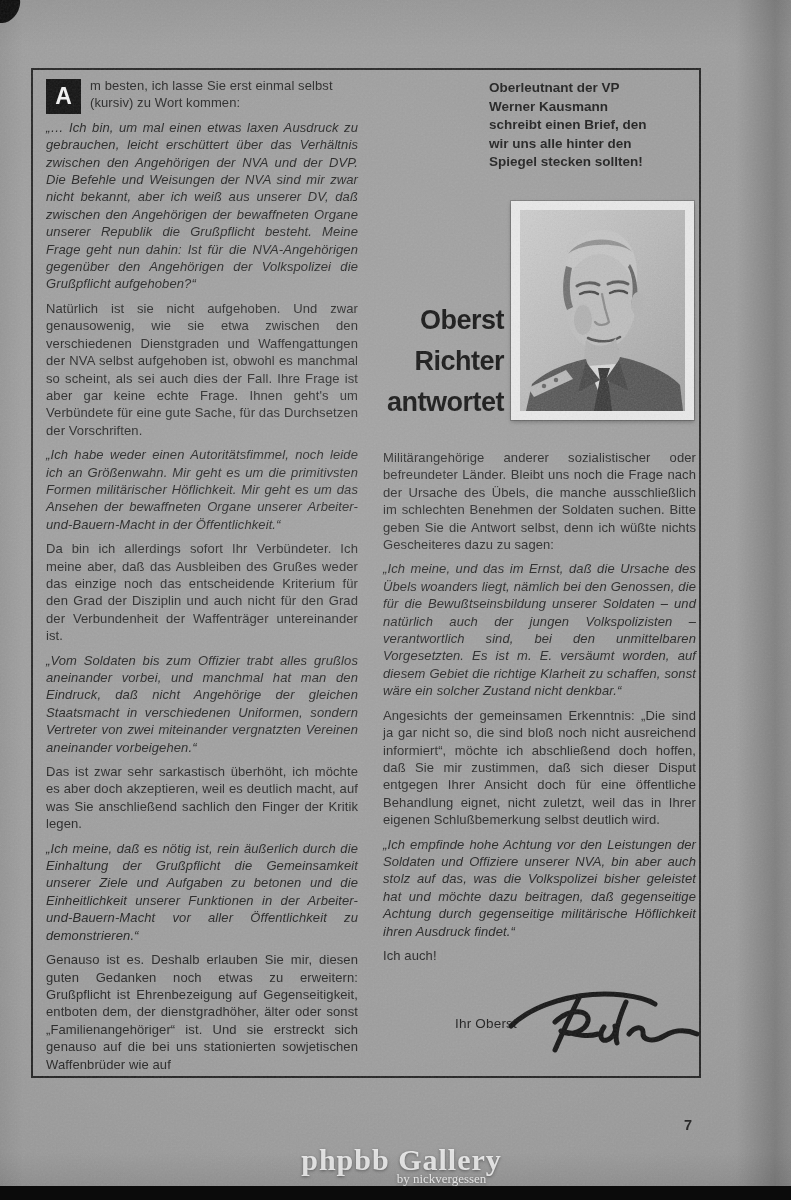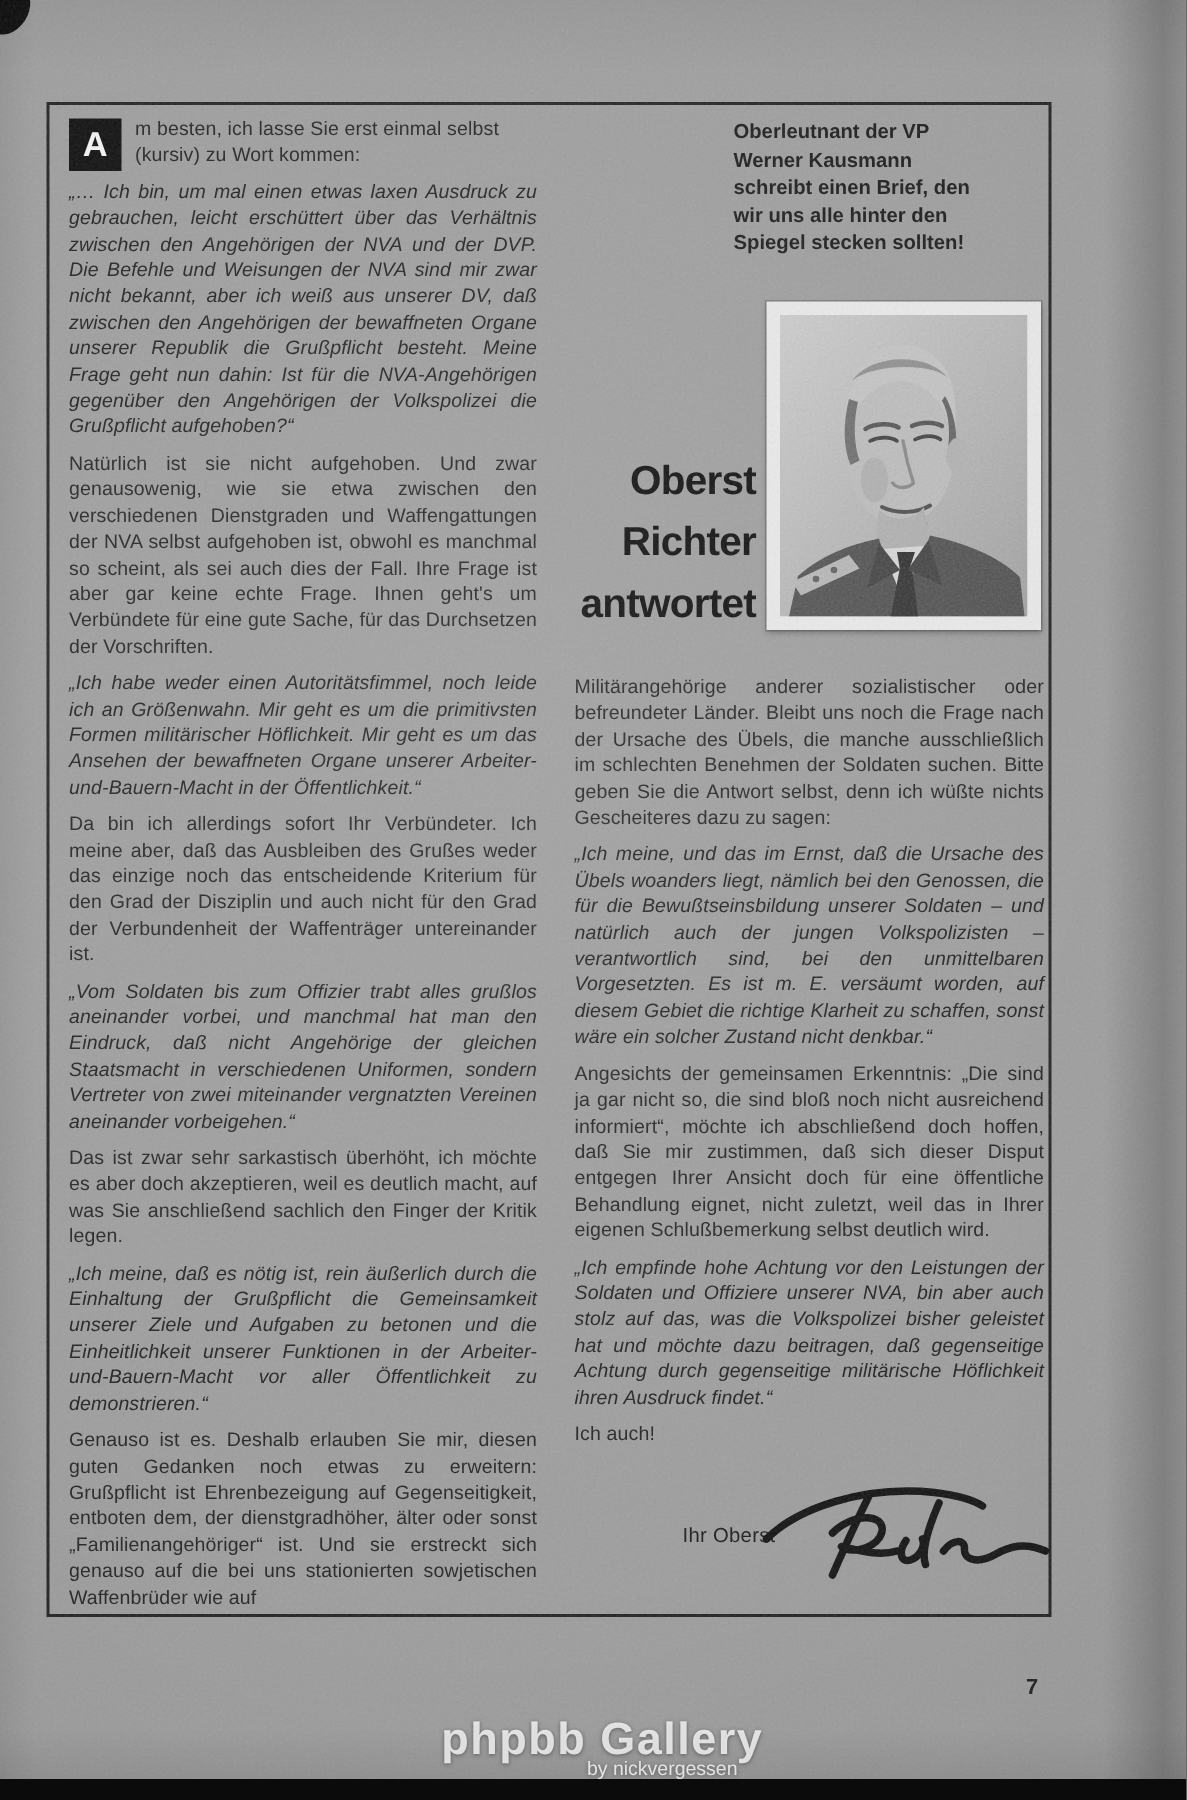--- a/index.html
+++ b/index.html
@@ -25,21 +25,21 @@
   .headline{position:absolute;left:370px;top:300px;width:134px;text-align:right;font-weight:700;
         font-size:27px;line-height:41px;color:#0f0f0f;letter-spacing:-0.5px;white-space:pre-line;}
   .photo-frame{position:absolute;left:511px;top:201px;width:183px;height:219px;background:#e8e8e8;
         box-shadow:0 2px 4px rgba(0,0,0,0.30), 0 0 0 1px rgba(0,0,0,0.20);
         display:flex;align-items:center;justify-content:center;}
   .closing-line{position:absolute;left:455px;top:1016px;font-size:13.5px;color:#1f1f1f;letter-spacing:0.2px;}
   .signature{position:absolute;left:505px;top:982px;}
   .pageno{position:absolute;left:684px;top:1117px;font-size:14.5px;font-weight:700;color:#222;}
   .grain{position:absolute;inset:0;pointer-events:none;opacity:0.12;}
   .watermark{position:absolute;left:12px;right:0;top:1144px;text-align:center;z-index:5;
-        color:rgba(250,250,250,0.82);font-family:Liberation Sans, sans-serif;
+        color:rgba(250,250,250,0.82);font-family:Liberation Serif, serif;
         text-shadow:0 1px 3px rgba(40,40,40,0.55);}
   .wm-title{font-size:30px;font-weight:700;letter-spacing:1px;line-height:32px;}
   .wm-sub{font-size:13px;margin-top:-5px;transform:translateX(40px);}
   .bottom-bar{position:absolute;left:0;top:1186px;width:791px;height:14px;background:#0b0b0b;z-index:4;}
 </style>
 </head>
 <body>
 
 <div class="page">
 

